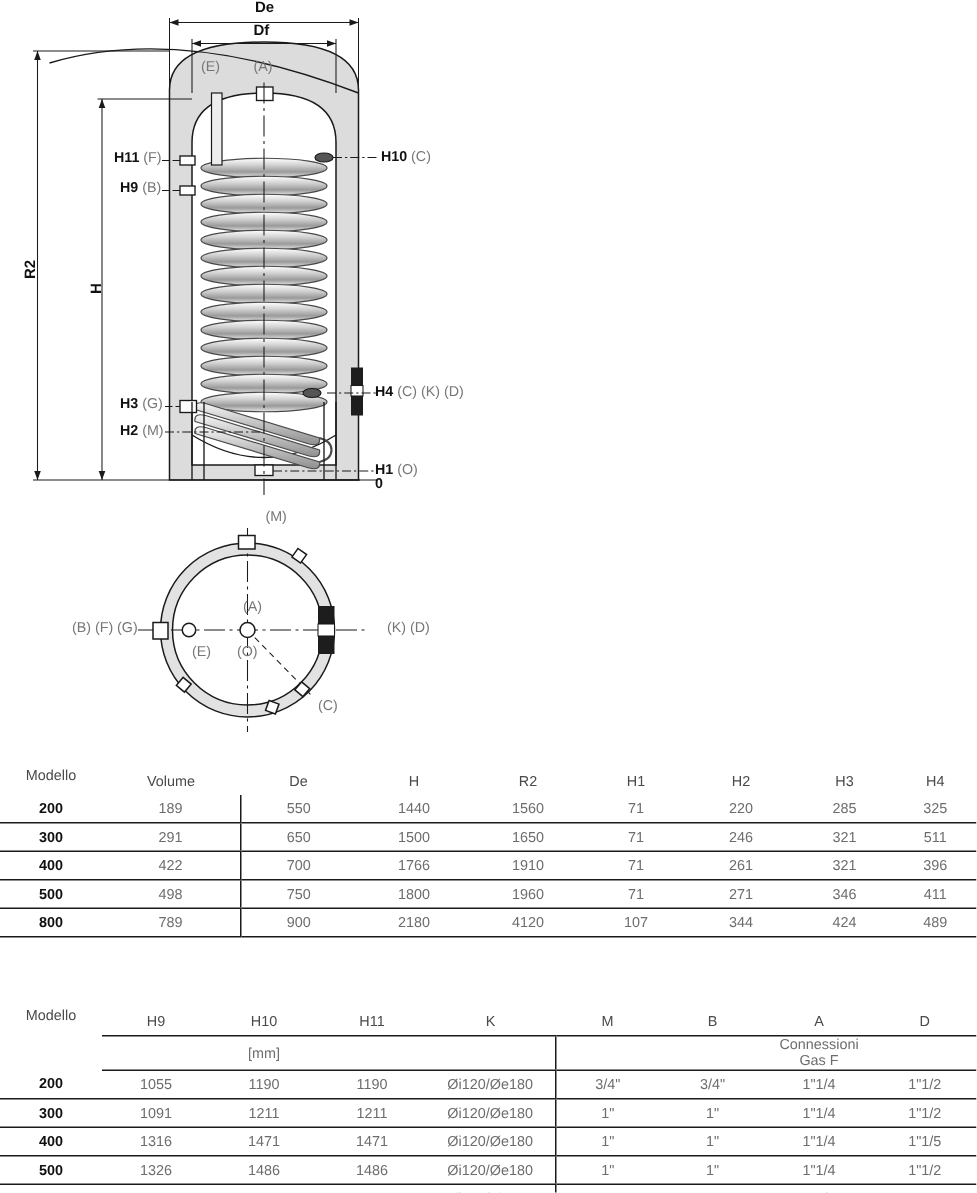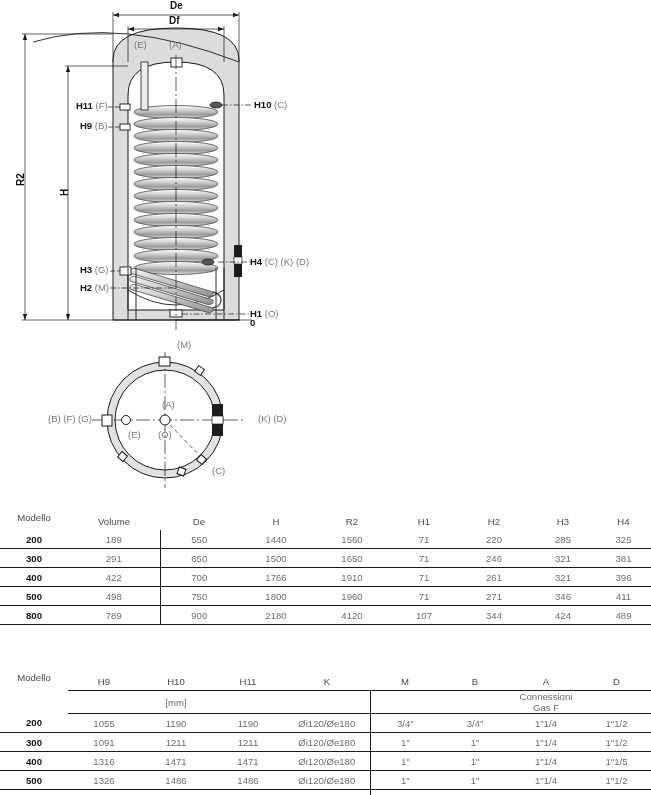--- a/index.html
+++ b/index.html
@@ -337,21 +337,21 @@
         </tr>
         <tr class="data">
           <td class="model">300</td>
           <td class="">291</td>
           <td class="sep">650</td>
           <td class="">1500</td>
           <td class="">1650</td>
           <td class="">71</td>
           <td class="">246</td>
           <td class="">321</td>
-          <td class="">381</td>
+          <td class="">511</td>
         </tr>
         <tr class="data">
           <td class="model">400</td>
           <td class="">422</td>
           <td class="sep">700</td>
           <td class="">1766</td>
           <td class="">1910</td>
           <td class="">71</td>
           <td class="">261</td>
           <td class="">321</td>

